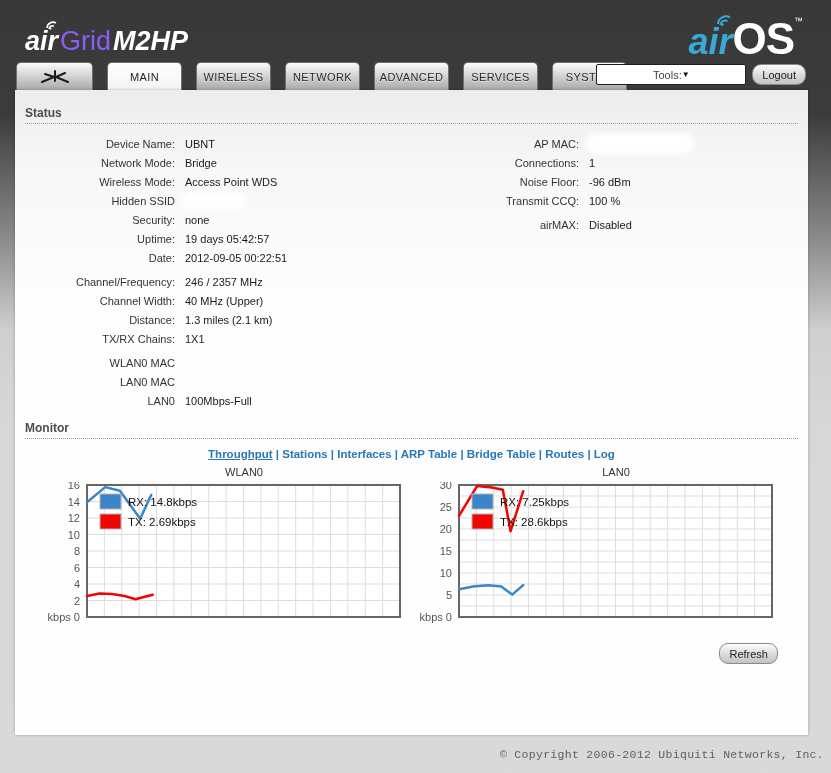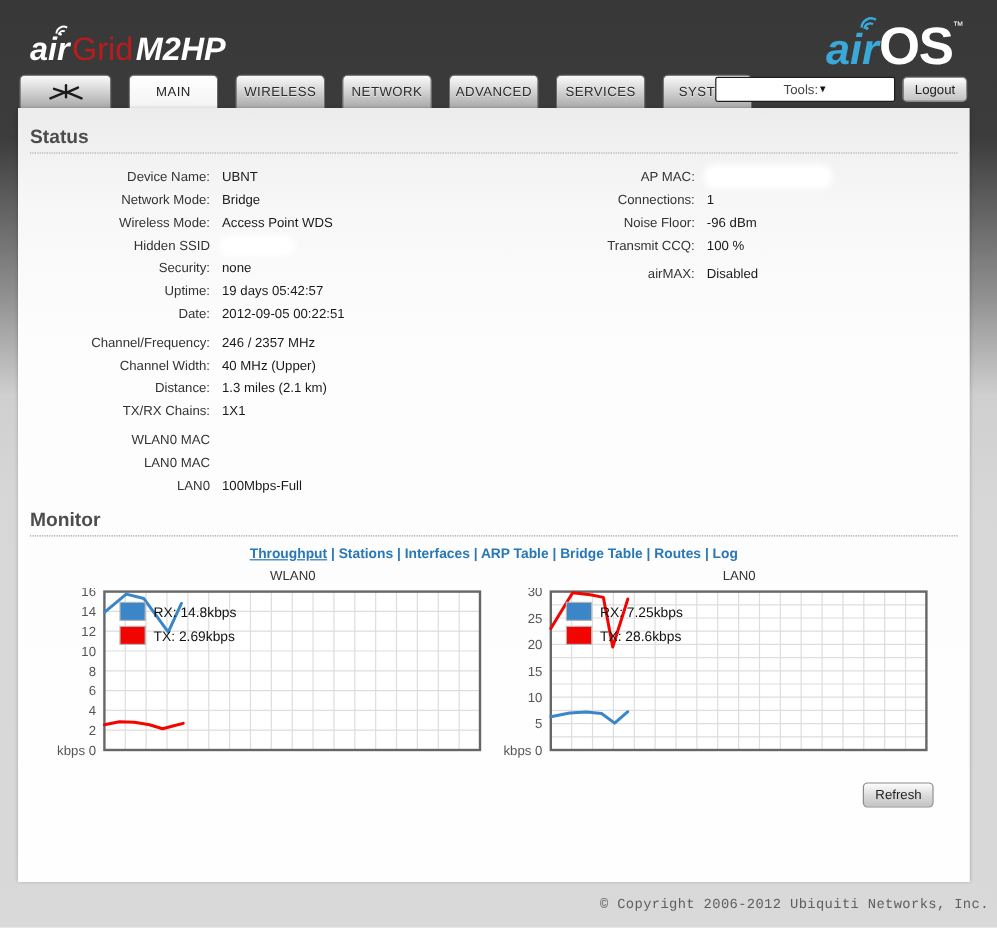--- a/index.html
+++ b/index.html
@@ -6,21 +6,21 @@
   html,body { width:831px; height:773px; }
   body {
     font-family:"Liberation Sans", sans-serif;
     background:linear-gradient(180deg,#383838 0px,#3c3c3c 115px,#8f8f8f 245px,#cfcfcf 330px,#d7d7d7 420px,#d9d9d9 100%);
     position:relative; overflow:hidden;
   }
   
   .header { position:absolute; top:0; left:0; width:831px; height:90px; }
   .devlogo { position:absolute; left:25px; top:26px; color:#fff; font-size:27px; letter-spacing:0; white-space:nowrap; }
   .devlogo .air { font-style:italic; font-weight:bold; position:relative; }
-  .devlogo .grid { font-weight:300; margin-left:2px; color:#b91c1c; }
+  .devlogo .grid { font-weight:300; margin-left:2px; color:#8b5cf6; }
   .devlogo .model { font-style:italic; font-weight:bold; margin-left:2px; }
   .wifi-arcs { position:absolute; top:-8px; right:-2px; }
   .oslogo { position:absolute; right:28px; top:14px; white-space:nowrap; }
   .oslogo .air { font-style:italic; font-weight:bold; font-size:36px; color:#3aa9d8; position:relative; }
   .oslogo .os { font-weight:bold; font-size:44px; color:#fff; letter-spacing:-1px; }
   .oslogo .tm { font-size:9px; color:#fff; vertical-align:top; position:relative; top:2px; }
   
   .tabbar { position:absolute; left:16px; bottom:0; display:flex; gap:14px; align-items:flex-end; }
   .tab {
     height:28px; width:75px; display:flex; align-items:center; justify-content:center;
@@ -32,31 +32,31 @@
   .tab.logo { width:77px; }
   .tab.active { background:linear-gradient(180deg,#ffffff 0%,#f3f3f3 100%); color:#222; }
   .topctl { position:absolute; right:25px; bottom:5px; display:flex; gap:6px; align-items:center; }
   .select {
     width:150px; height:21px; background:#fff; border:1px solid #1d1d1d; border-radius:2px;
     display:flex; align-items:center; justify-content:center; padding:0 6px; font-size:11px; color:#444; cursor:pointer;
   }
   .select .arrow { font-size:8px; color:#111; }
   .btn {
     height:21px; padding:0 9px; font-size:11px; color:#222;
-    background:linear-gradient(180deg,#fdfdfd,#dcdcdc 50%,#c3c3c3); border:1px solid #8a8a8a; border-radius:4px; cursor:pointer;
+    background:linear-gradient(180deg,#fdfdfd,#dcdcdc 50%,#c3c3c3); border:1px solid #8a8a8a; border-radius:9px; cursor:pointer;
     font-family:"Liberation Sans", sans-serif;
   }
   
   .panel {
     position:absolute; left:15px; top:90px; width:793px; height:645px;
     background:linear-gradient(180deg,#ececec 0%,#f7f7f7 12%,#fdfdfd 30%,#fefefe 100%);
     box-shadow:0 0 3px rgba(0,0,0,.25);
   }
   .section-head {
-    margin:16px 10px 0 10px; padding-bottom:3px; font-size:16px; font-weight:bold; color:#4d4d4d;
+    margin:16px 10px 0 10px; padding-bottom:3px; font-size:12px; font-weight:bold; color:#4d4d4d;
     border-bottom:1px dotted #9a9a9a;
   }
   .status-cols { display:flex; padding-top:10px;gap:34px; }
   .col-left { width:400px; }
   .col-right { flex:1; }
   .grp { margin-bottom:5px; }
   .row { display:flex; height:19px; align-items:center; font-size:11px; }
   .row .lbl { width:160px; text-align:right; color:#333; }
   .col-right .row .lbl { width:130px; }
   .row .val { margin-left:10px; color:#1a1a1a; }

